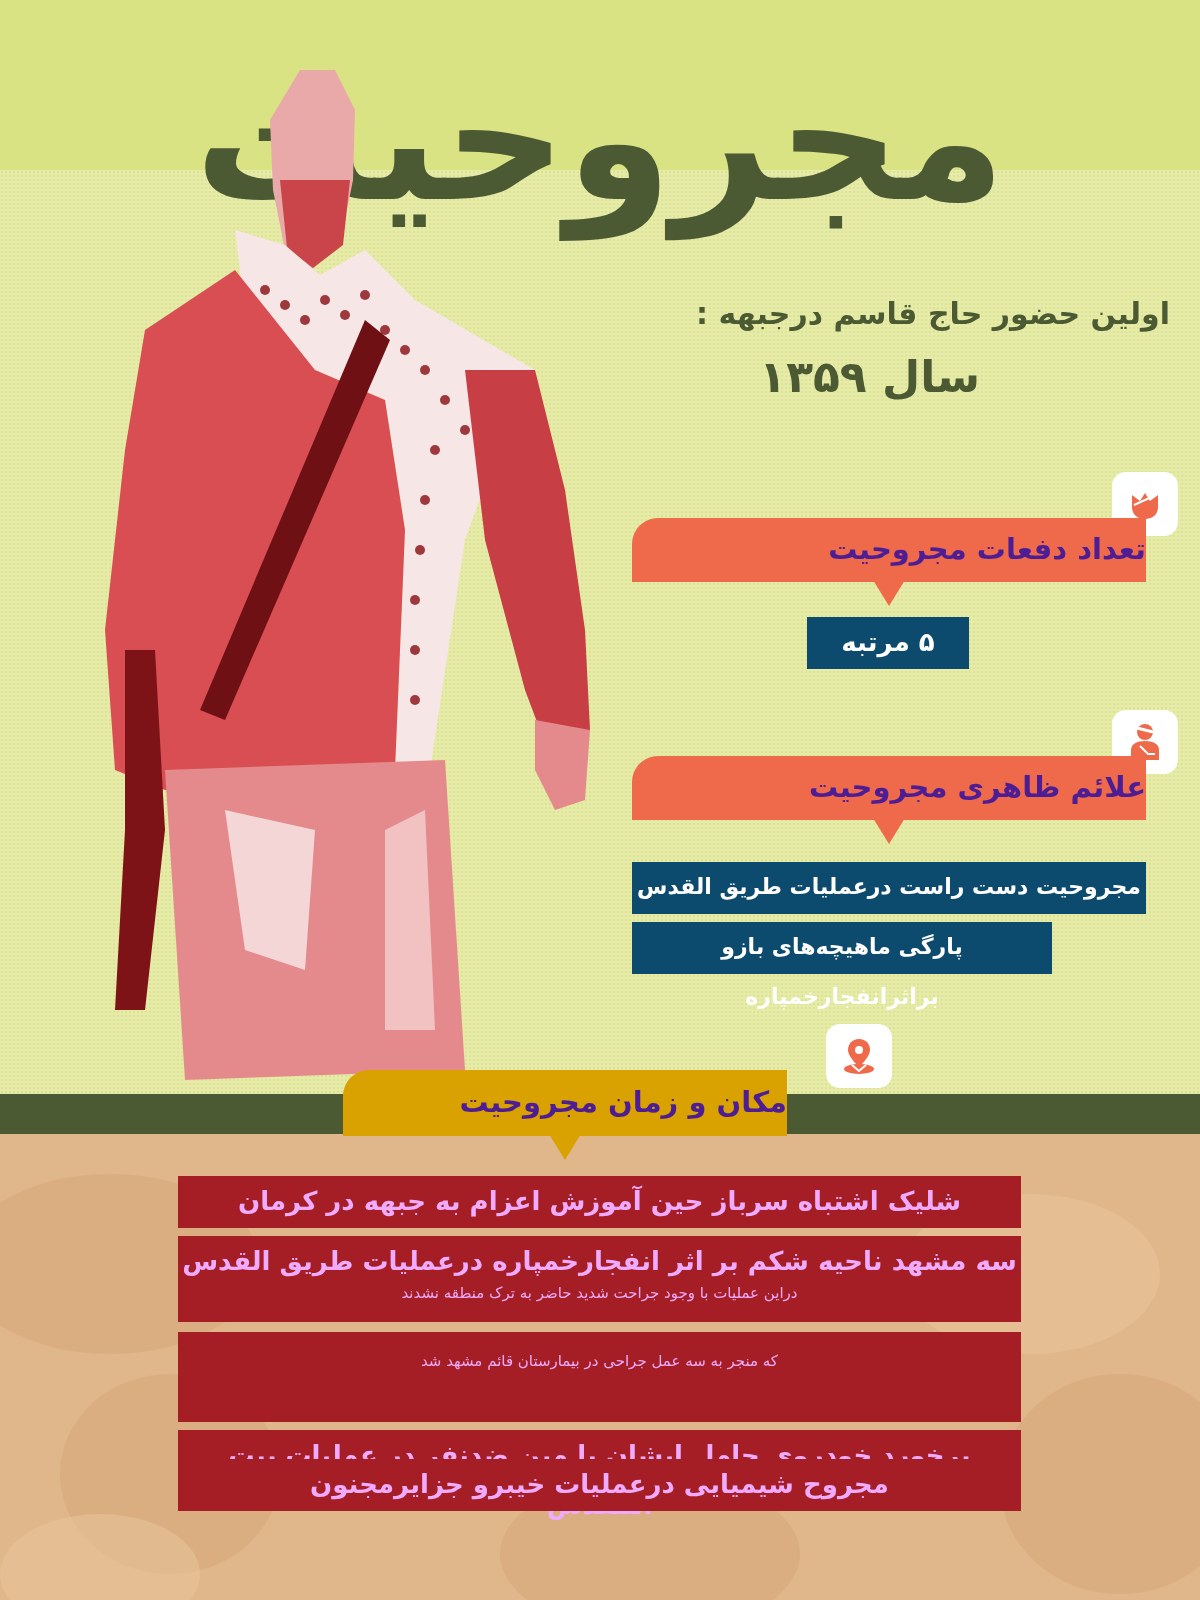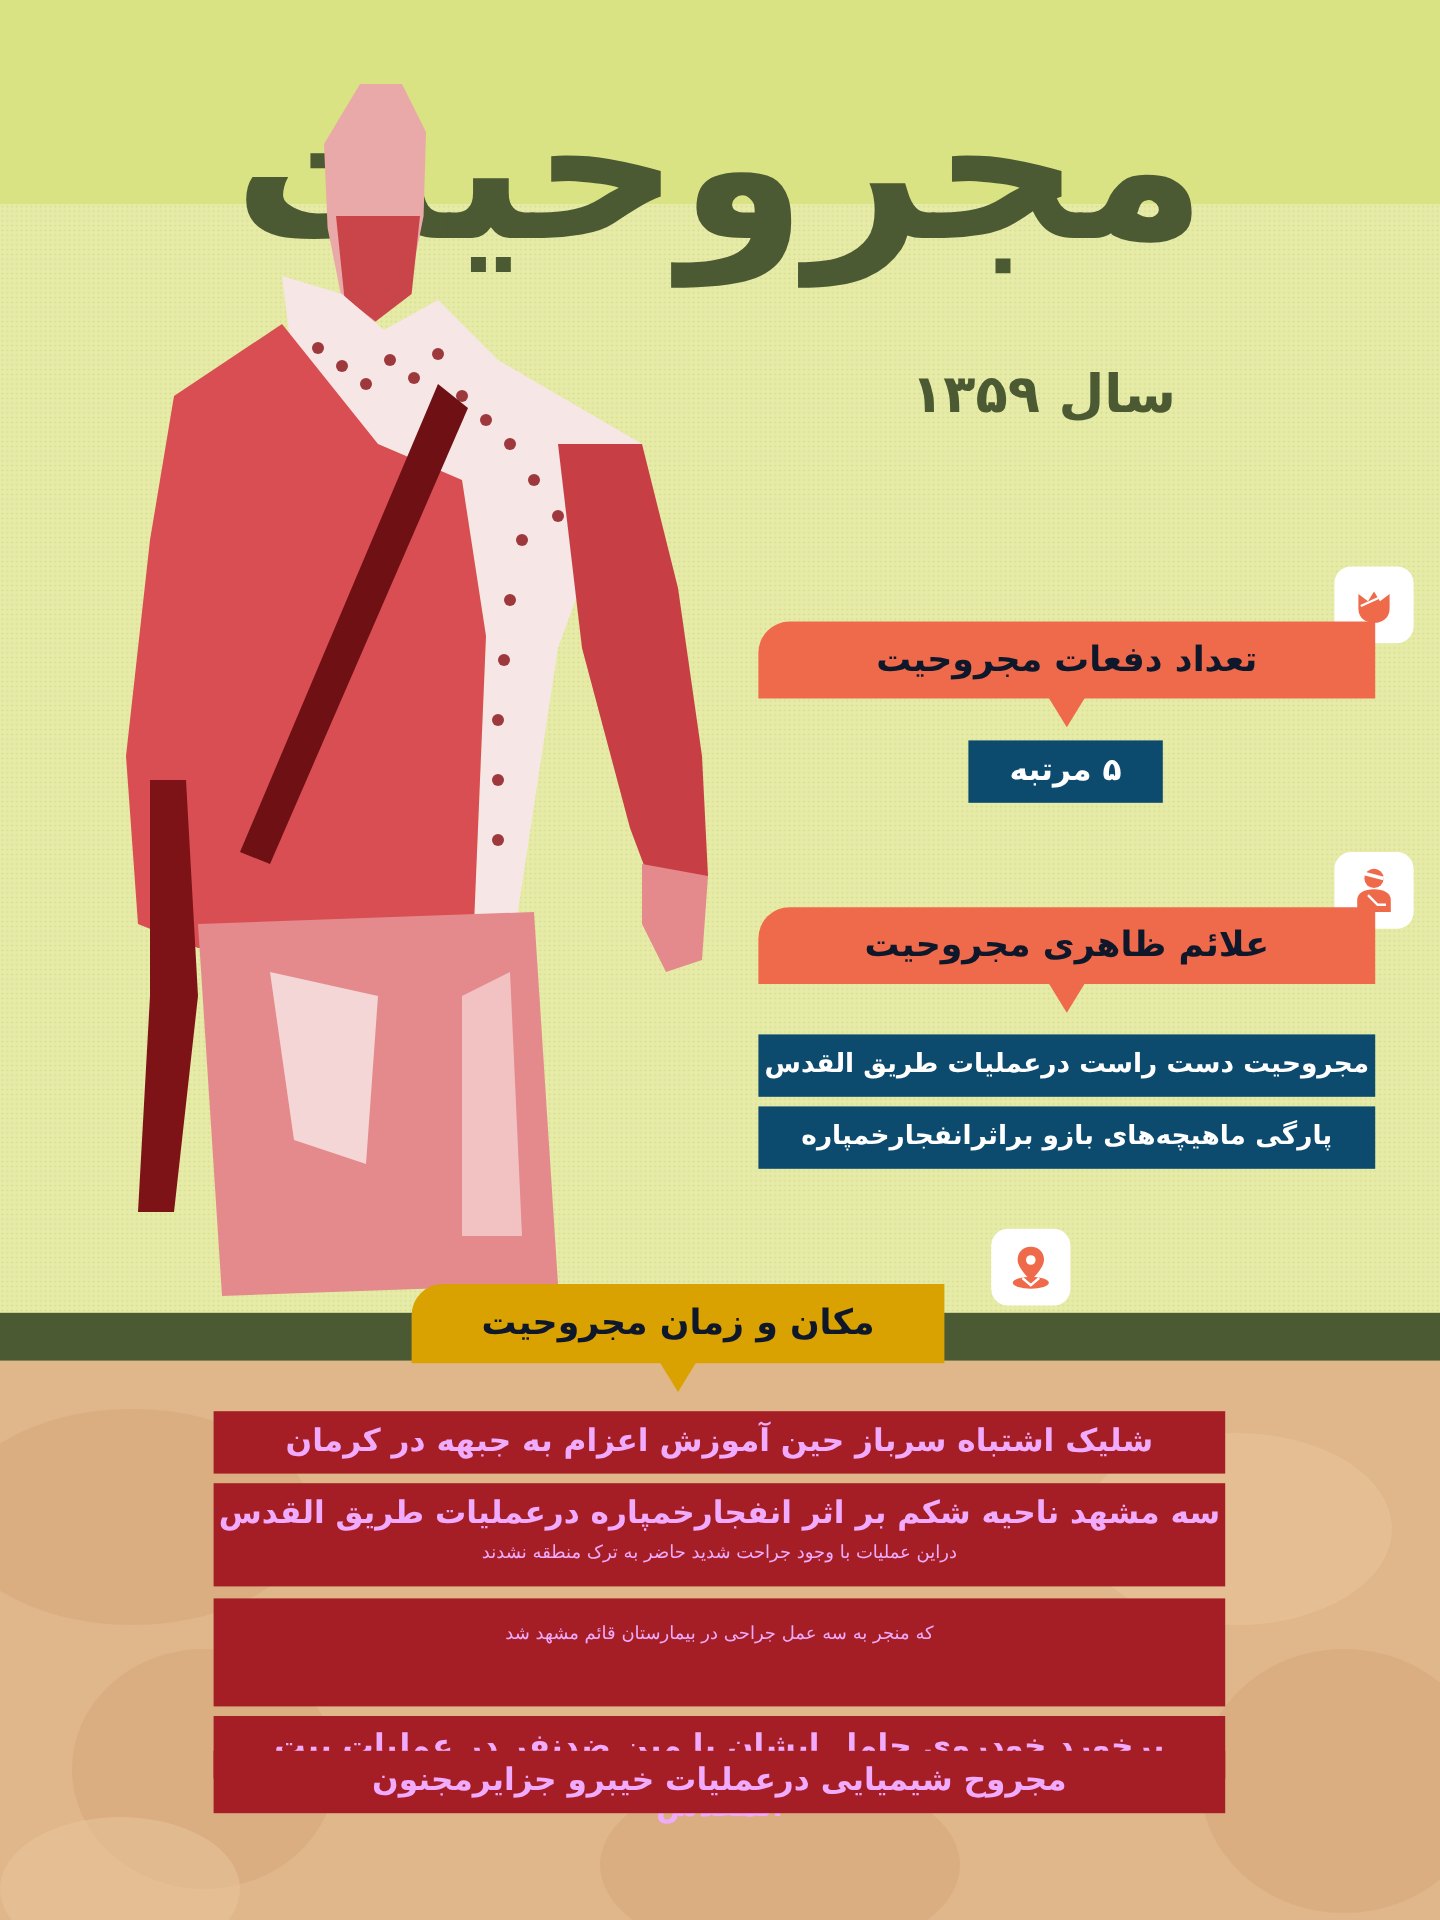--- a/index.html
+++ b/index.html
@@ -23,21 +23,21 @@
   
   .figure { position: absolute; left: 85px; top: 70px; width: 520px; height: 1030px; }
   .figure svg { width: 100%; height: 100%; }
 
   .intro { position: absolute; right: 30px; top: 290px; width: 560px; text-align: right; color: #4b5a33; }
   .intro-line { font-size: 30px; font-weight: bold; line-height: 48px; }
   .intro-year { font-size: 44px; font-weight: bold; line-height: 70px; margin-top: 4px; padding-right: 190px; }
 
   .card-icon { position: absolute; width: 66px; height: 64px; background: #ffffff; border-radius: 14px;
     display: flex; align-items: center; justify-content: center; }
-  .bubble { position: absolute; background: #ef6a4a; color: #0f172a; font-weight: bold; text-align: center;
+  .bubble { position: absolute; background: #ef6a4a; color: #4c1d95; font-weight: bold; text-align: right;
     border-radius: 26px 0 0 0; }
   .bubble::after { content: ""; position: absolute; left: 50%; bottom: -24px; transform: translateX(-50%);
     border-left: 16px solid transparent; border-right: 16px solid transparent; border-top: 26px solid #ef6a4a; }
   .bubble-gold { background: #d9a200; }
   .bubble-gold::after { border-top-color: #d9a200; }
   .bubble-label { display: block; }
 
   .blue-box { position: absolute; background: #0c4a6e; color: #ffffff; text-align: center; font-weight: bold; }
 
   .green-band { position: absolute; left: 0; top: 1094px; width: 1200px; height: 40px; background: #4b5a33; }
@@ -94,20 +94,21 @@
     <path d="M140 740 L230 760 L220 900 L160 880 Z" fill="#f5d6d6"></path>
     <path d="M300 760 L340 740 L350 960 L300 960 Z" fill="#f2c2c3"></path>
 
     <path d="M40 580 L70 580 L80 760 L60 940 L30 940 L40 760 Z" fill="#7e1317"></path>
 
     <path d="M450 650 L505 660 L500 730 L470 740 L450 700 Z" fill="#e48a8c"></path>
   </svg>
 </div>
 
 <div class="intro">
+  <div class="intro-line">اولین حضور حاج قاسم درجبهه :</div>
   <div class="intro-year">سال ۱۳۵۹</div>
 </div>
 
 <div class="card-icon" style="left:1112px; top:472px;">
   <svg width="34" height="34" viewBox="0 0 34 34">
     <path d="M4 8 L12 14 L17 6 L22 14 L30 8 L30 20 C30 28 24 32 17 32 C10 32 4 28 4 20 Z" fill="#ef6a4a"></path>
     <path d="M6 18 L28 8" stroke="#ffffff" stroke-width="2"></path>
   </svg>
 </div>
 <div class="bubble" style="left:632px; top:518px; width:514px; height:64px; font-size:29px; line-height:62px;">
@@ -120,21 +121,21 @@
     <circle cx="17" cy="10" r="8" fill="#ef6a4a"></circle>
     <path d="M9 6 L25 10" stroke="#ffffff" stroke-width="3"></path>
     <path d="M3 38 L3 28 C3 22 9 19 17 19 C25 19 31 22 31 28 L31 38 Z" fill="#ef6a4a"></path>
     <path d="M12 24 L20 32 L27 32" stroke="#ffffff" stroke-width="2" fill="none"></path>
   </svg>
 </div>
 <div class="bubble" style="left:632px; top:756px; width:514px; height:64px; font-size:29px; line-height:62px;">
   <span class="bubble-label">علائم ظاهری مجروحیت</span>
 </div>
 <div class="blue-box" style="left:632px; top:862px; width:514px; height:52px; font-size:22px; line-height:50px;">مجروحیت دست راست درعملیات طریق القدس</div>
-<div class="blue-box" style="left:632px; top:922px; width:514px; height:52px; font-size:22px; line-height:50px;">پارگی ماهیچه‌های بازو براثرانفجارخمپاره</div>
+<div class="blue-box" style="left:632px; top:922px; width:420px; height:52px; font-size:22px; line-height:50px;">پارگی ماهیچه‌های بازو براثرانفجارخمپاره</div>
 
 <div class="green-band"></div>
 <div class="sand">
   <div class="blob" style="left:-40px; top:40px; width:300px; height:180px;"></div>
   <div class="blob" style="left:60px; top:240px; width:220px; height:200px;"></div>
   <div class="blob light" style="left:900px; top:60px; width:260px; height:160px;"></div>
   <div class="blob" style="left:1000px; top:240px; width:240px; height:220px;"></div>
   <div class="blob" style="left:500px; top:340px; width:300px; height:160px;"></div>
   <div class="blob light" style="left:0px; top:380px; width:200px; height:120px;"></div>
 </div>

